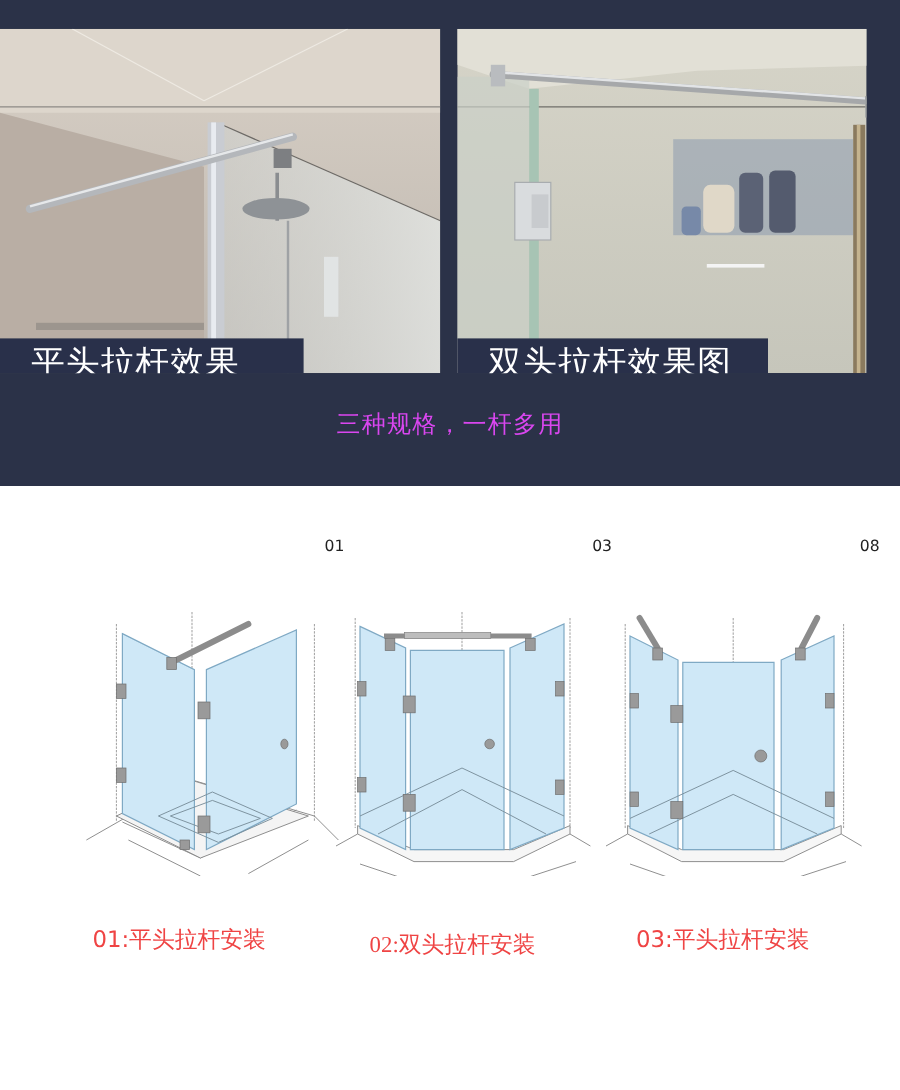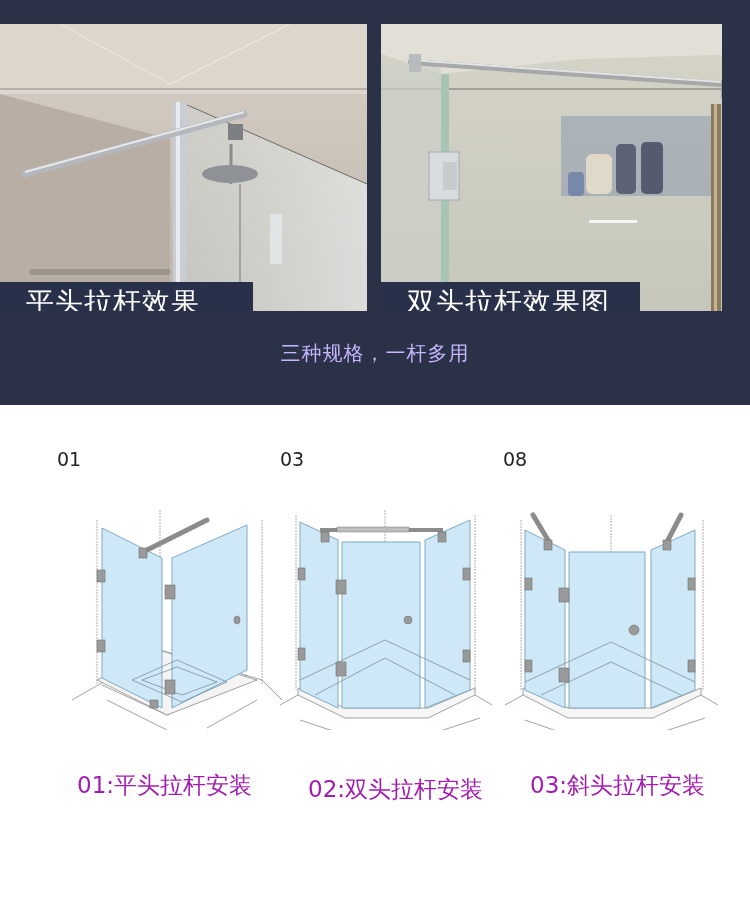--- a/index.html
+++ b/index.html
@@ -7,26 +7,26 @@
          font-family:"DejaVu Sans","Liberation Sans",sans-serif; }
   .hero { position:absolute; left:0; top:0; width:750px; height:405px; background:#2b3248; }
   .photo { position:absolute; top:24px; height:287px; overflow:hidden; }
   .photo.left { left:0; width:367px; }
   .photo.right { left:381px; width:341px; }
   .photo svg { position:absolute; left:0; top:0; }
   .photo-label { position:absolute; left:0; top:258px; height:42px; background:#29304a;
                  color:#ffffff; font-size:28px; line-height:42px; padding:0 26px; letter-spacing:1px; }
   .photo.left .photo-label { width:201px; }
   .photo.right .photo-label { left:0; width:207px; padding-left:26px; }
-  .tagline { position:absolute; left:0; top:340px; width:750px; text-align:center; color:#c4b5fd;
+  .tagline { position:absolute; left:0; top:340px; width:750px; text-align:center; color:#d946ef;
              font-size:20px; letter-spacing:1px; }
   .diagram-col { position:absolute; top:440px; width:230px; }
-  .diagram-num { position:absolute; top:8px; width:100%; text-align:left; font-size:19px; color:#222; }
+  .diagram-num { position:absolute; top:8px; width:100%; text-align:right; font-size:13px; color:#222; }
   .diagram-svg { position:absolute; top:50px; left:0; }
-  .caption { position:absolute; top:770px; font-size:23px; color:#a21caf; white-space:nowrap; }
+  .caption { position:absolute; top:770px; font-size:19px; color:#ef4444; white-space:nowrap; }
 </style>
 </head>
 <body>
 
 <div class="hero">
 
   <div class="photo left">
     <svg width="367" height="287" viewBox="0 0 367 287">
       <defs>
         <linearGradient id="lwall" x1="0" y1="0" x2="0" y2="1">
@@ -201,14 +201,14 @@
       <rect x="56" y="98" width="10" height="14"></rect>
       <rect x="56" y="178" width="10" height="14"></rect>
       <rect x="185" y="88" width="7" height="12"></rect>
       <rect x="185" y="170" width="7" height="12"></rect>
       <circle cx="131" cy="140" r="5"></circle>
     </g>
   </svg>
 </div>
 
 <div class="caption" style="left:77px;">01:平头拉杆安装</div>
-<div class="caption" style="left:308px; top:774px;">02:双头拉杆安装</div>
-<div class="caption" style="left:530px;">03:斜头拉杆安装</div>
+<div class="caption" style="left:308px; top:774px;font-family:Liberation Serif, serif;">02:双头拉杆安装</div>
+<div class="caption" style="left:530px;">03:平头拉杆安装</div>
 
 </body></html>

